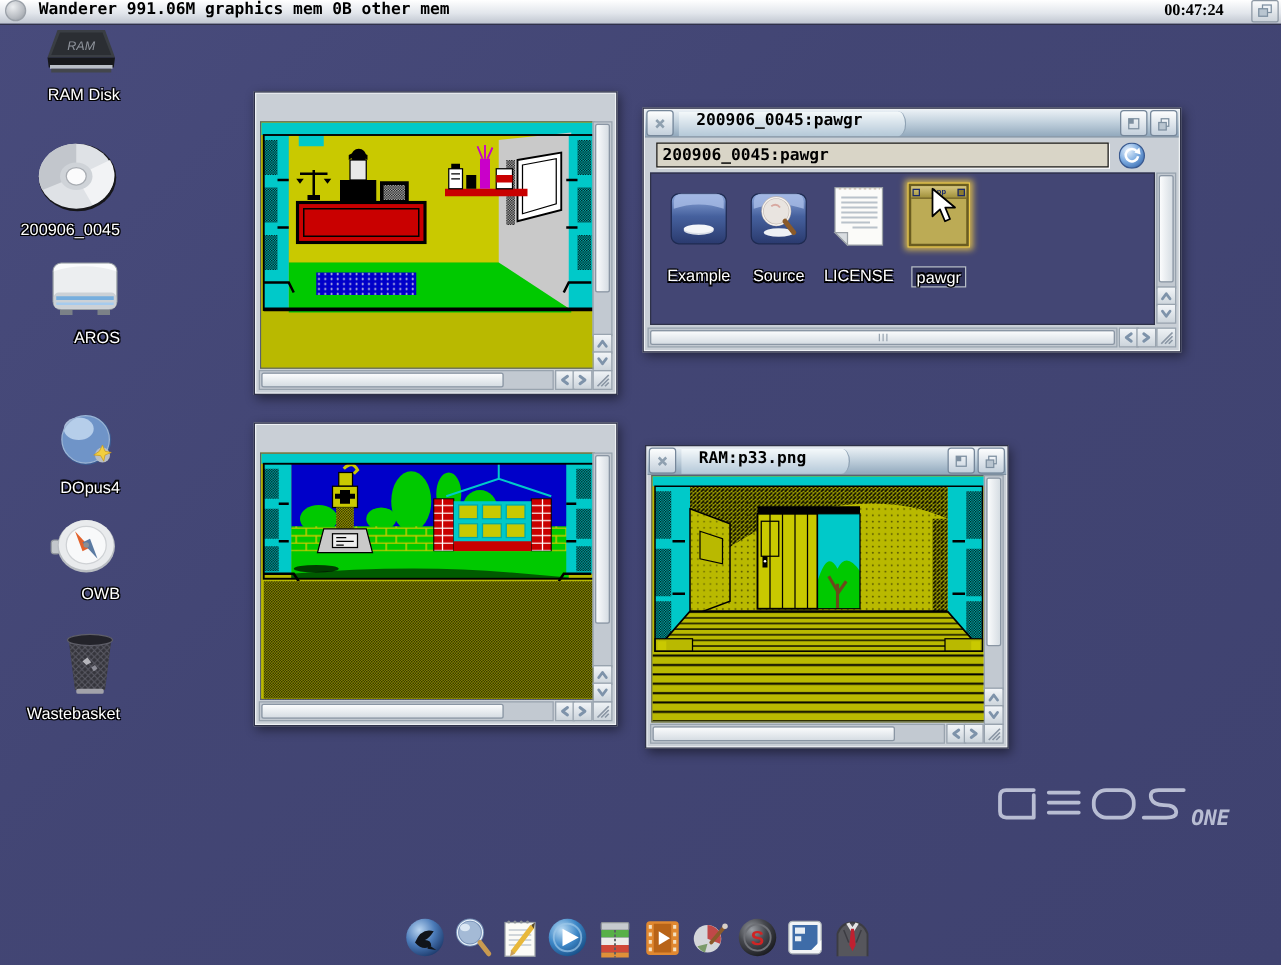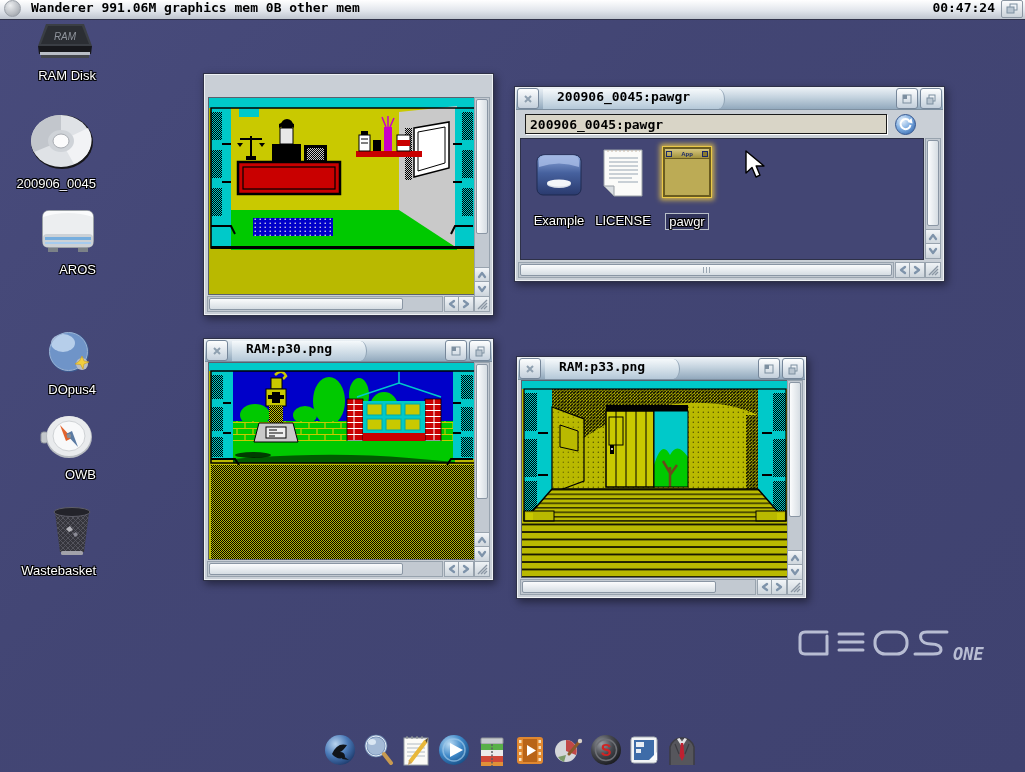--- a/index.html
+++ b/index.html
@@ -15,21 +15,21 @@
     position:absolute;left:0;top:0;width:1025px;height:19px;
     background:linear-gradient(#ffffff,#e2e6ec 55%,#bfc5cf);
     border-bottom:1px solid #30324a;
     display:flex;align-items:flex-start;
     font:bold 13px "DejaVu Sans Mono",monospace;color:#000;
   }
   .menubar .mb-logo{width:15px;height:15px;margin:0 10px 0 4px;border-radius:50%;
     background:radial-gradient(circle at 35% 30%,#eceef0,#b8bcc2 60%,#8e939b);
     border:1px solid #9aa0a8;}
   .mb-title{white-space:nowrap;}
-  .mb-clock{margin-left:auto;margin-right:6px;}
+  .mb-clock{margin-left:auto;margin-right:22px;font-family:Liberation Serif, serif;}
   .mb-depth{width:20px;height:16px;margin-right:2px;border:1px solid #8b96a2;border-radius:2px;
     background:linear-gradient(#fbfcfd,#ccd3da);display:flex;align-items:center;justify-content:center;}
   
   .dicon{position:absolute;width:96px;display:flex;flex-direction:column;align-items:flex-end;}
   .dlabel,.flabel{
     margin-top:4px;font-size:13px;color:#fff;white-space:nowrap;
     text-shadow:1px 1px 0 #000,-1px -1px 0 #000,1px -1px 0 #000,-1px 1px 0 #000,0 1px 0 #000,0 -1px 0 #000;
   }
   
   .win{position:absolute;background:#c9cfd6;border:1px solid #2e3148;
@@ -333,20 +333,34 @@
         <rect x="2" y="2" width="44" height="40" rx="6" fill="url(#dw1)" stroke="#1e2a50"></rect>
         <path d="M4 14 q20 -7 40 0 l0 -6 a6 6 0 0 0 -6 -6 l-28 0 a6 6 0 0 0 -6 6 z" fill="#a7bce6" opacity=".8"></path>
         <ellipse cx="24" cy="31" rx="12" ry="4" fill="#d8dde6"></ellipse>
         <ellipse cx="24" cy="30" rx="12" ry="3.4" fill="#f4f6f9"></ellipse>
       </svg>
         </div>
       <div class="flabel">Example</div>
     </div>
     <div class="fitem">
       <div class="fimg">
+          <svg width="48" height="44">
+        <rect x="2" y="2" width="44" height="40" rx="6" fill="url(#dw1)" stroke="#1e2a50"></rect>
+        <path d="M4 14 q20 -7 40 0 l0 -6 a6 6 0 0 0 -6 -6 l-28 0 a6 6 0 0 0 -6 6 z" fill="#a7bce6" opacity=".8"></path>
+        <ellipse cx="24" cy="33" rx="12" ry="3.4" fill="#eef1f5"></ellipse>
+        <circle cx="22" cy="16" r="11" fill="#e9e4e0" stroke="#c2b8b0" stroke-width="2"></circle>
+        <circle cx="22" cy="16" r="11" fill="none" stroke="#f6f3f0" stroke-width="1"></circle>
+        <path d="M18 12 q4 -3 7 1" stroke="#d8a8a0" stroke-width="1.5" fill="none"></path>
+        <line x1="29" y1="24" x2="36" y2="33" stroke="#8a5a2a" stroke-width="4" stroke-linecap="round"></line>
+      </svg>
+        </div>
+      <div class="flabel">Source</div>
+    </div>
+    <div class="fitem">
+      <div class="fimg">
           <svg width="42" height="48">
         <path d="M2 1 L40 1 L40 47 L12 47 L2 37 Z" fill="#fbfbf9" stroke="#9aa0a6"></path>
         <path d="M2 37 L12 37 L12 47 Z" fill="#d9dde1" stroke="#9aa0a6"></path>
         <g stroke="#b9c2ca" stroke-width="1.5">
           <line x1="7" y1="9" x2="36" y2="9"></line>
               <line x1="7" y1="13" x2="36" y2="13"></line>
           <line x1="7" y1="17" x2="36" y2="17"></line>
               <line x1="7" y1="21" x2="36" y2="21"></line>
           <line x1="7" y1="25" x2="36" y2="25"></line>
               <line x1="7" y1="29" x2="30" y2="29"></line>
@@ -402,41 +416,20 @@
       </svg>
   </div>
   <div class="corner">
     <svg width="12" height="12">
         <path d="M2 11 L11 2 M5 11 L11 5 M8 11 L11 8" stroke="#8a96a4" stroke-width="1.4"></path>
       </svg>
   </div>
 </div>
 
 <div class="win" style="left:203px;top:338px;width:289px;height:241px">
-  <div class="tbar">
-    <div class="tb-btn">
-      <svg width="12" height="12">
-          <path d="M3 3 L9 9 M9 3 L3 9" stroke="#8fa0b0" stroke-width="2"></path>
-        </svg>
-    </div>
-    <div class="tb-title">RAM:p30.png</div>
-    <div class="tb-spacer"></div>
-    <div class="tb-btn">
-      <svg width="12" height="12">
-          <rect x="2" y="2" width="8" height="8" fill="none" stroke="#7d8fa0"></rect>
-          <rect x="2" y="2" width="4" height="4" fill="#7d8fa0"></rect>
-        </svg>
-    </div>
-    <div class="tb-btn">
-      <svg width="12" height="12">
-          <rect x="4" y="2" width="6" height="6" fill="#eef2f6" stroke="#7d8fa0"></rect>
-          <rect x="2" y="5" width="6" height="6" fill="#b9c5d0" stroke="#7d8fa0"></rect>
-        </svg>
-    </div>
-  </div>
 
   <div class="imgarea" style="width:266px;height:196px">
     <svg width="100%" height="100%" viewBox="0 0 266 196" preserveAspectRatio="none">
       <defs>
         <pattern id="chk30" width="2" height="2" patternUnits="userSpaceOnUse">
           <rect width="1" height="1" fill="#000"></rect>
             <rect x="1" y="1" width="1" height="1" fill="#000"></rect>
         </pattern>
         <pattern id="brick30" width="16" height="12" patternUnits="userSpaceOnUse">
           <rect width="16" height="12" fill="#00c900"></rect>

